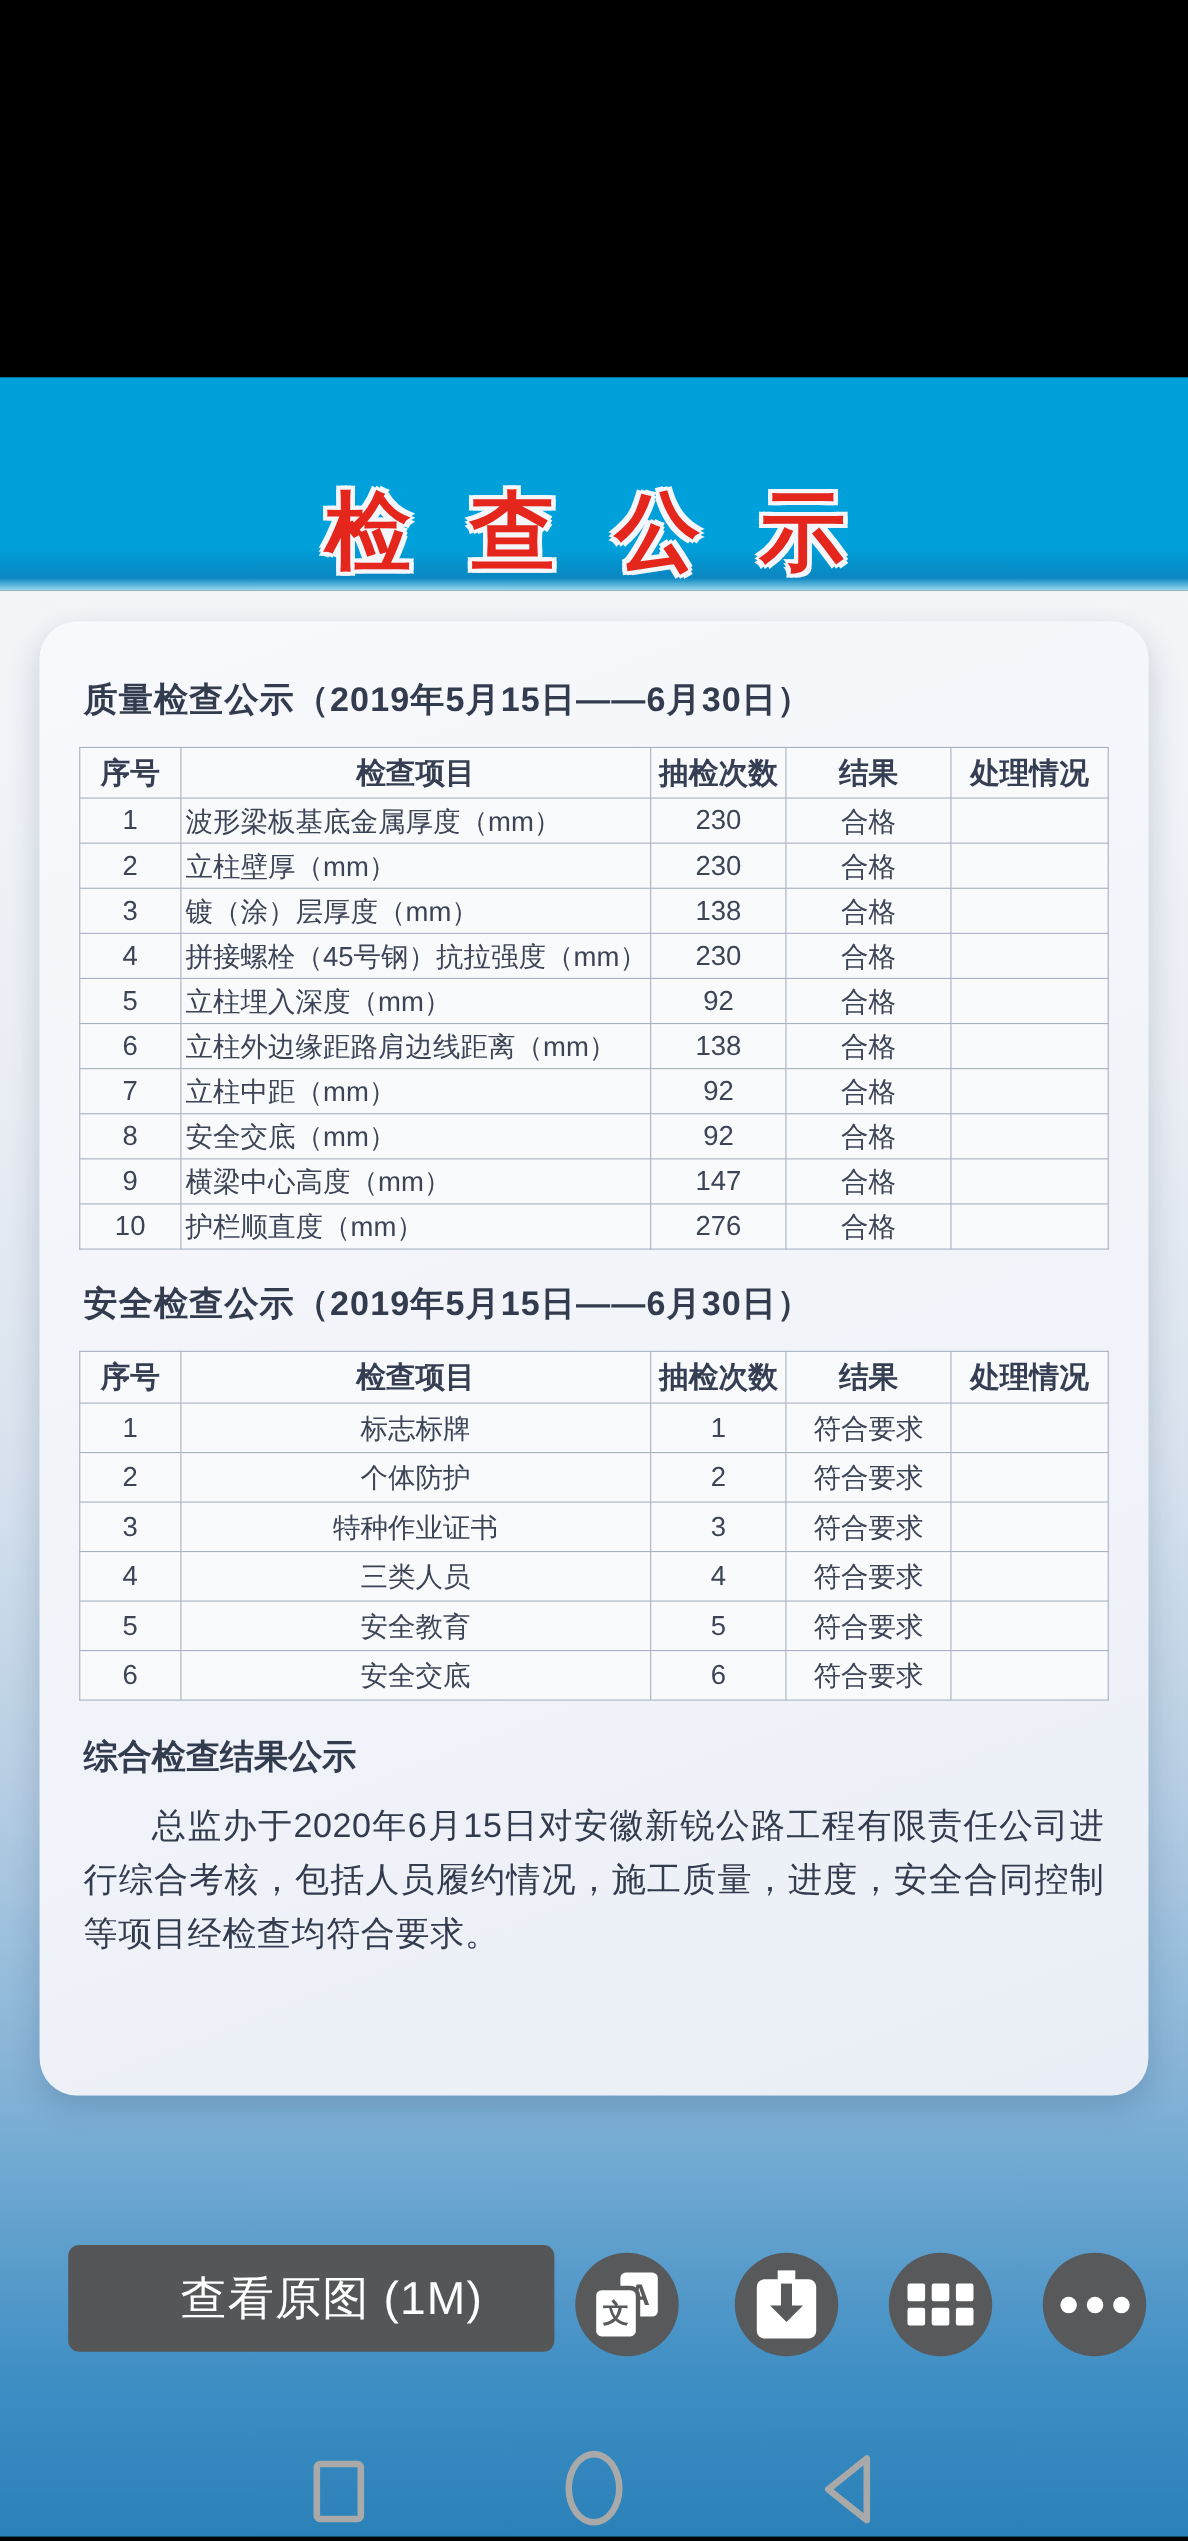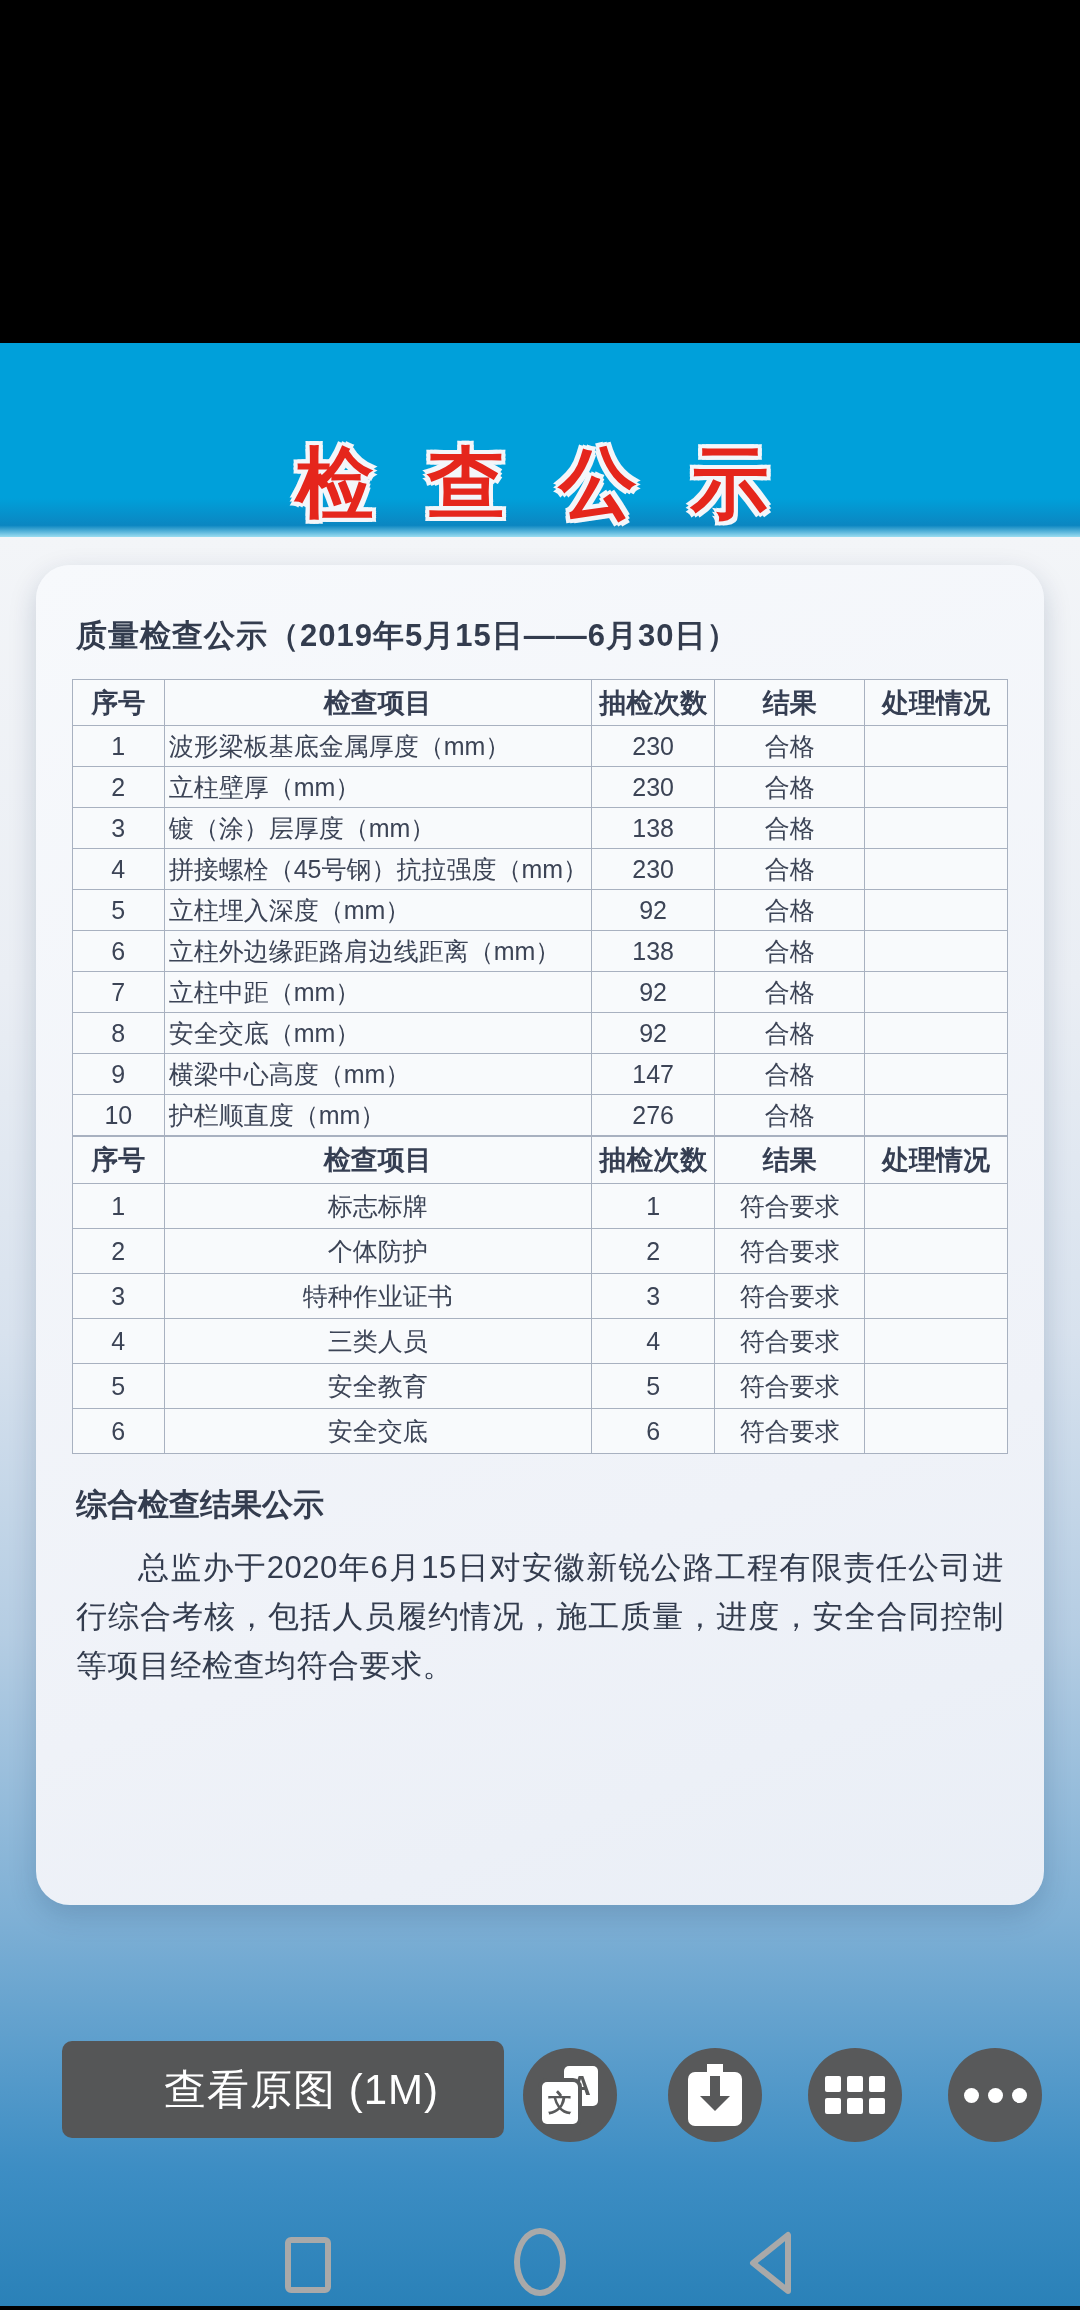--- a/index.html
+++ b/index.html
@@ -183,20 +183,21 @@
               <tr>
                 <td class="c0">10</td>
                 <td class="c1">护栏顺直度（mm）</td>
                 <td class="c2">276</td>
                 <td class="c3">合格</td>
                 <td class="c4"></td>
               </tr>
             </tbody>
         </table>
 
+        <div class="section-title gap1">安全检查公示（2019年5月15日——6月30日）</div>
         <table class="t2">
           <thead>
               <tr>
                 <th class="c0">序号</th>
                 <th class="c1">检查项目</th>
                 <th class="c2">抽检次数</th>
                 <th class="c3">结果</th>
                 <th class="c4">处理情况</th>
               </tr>
             </thead>

